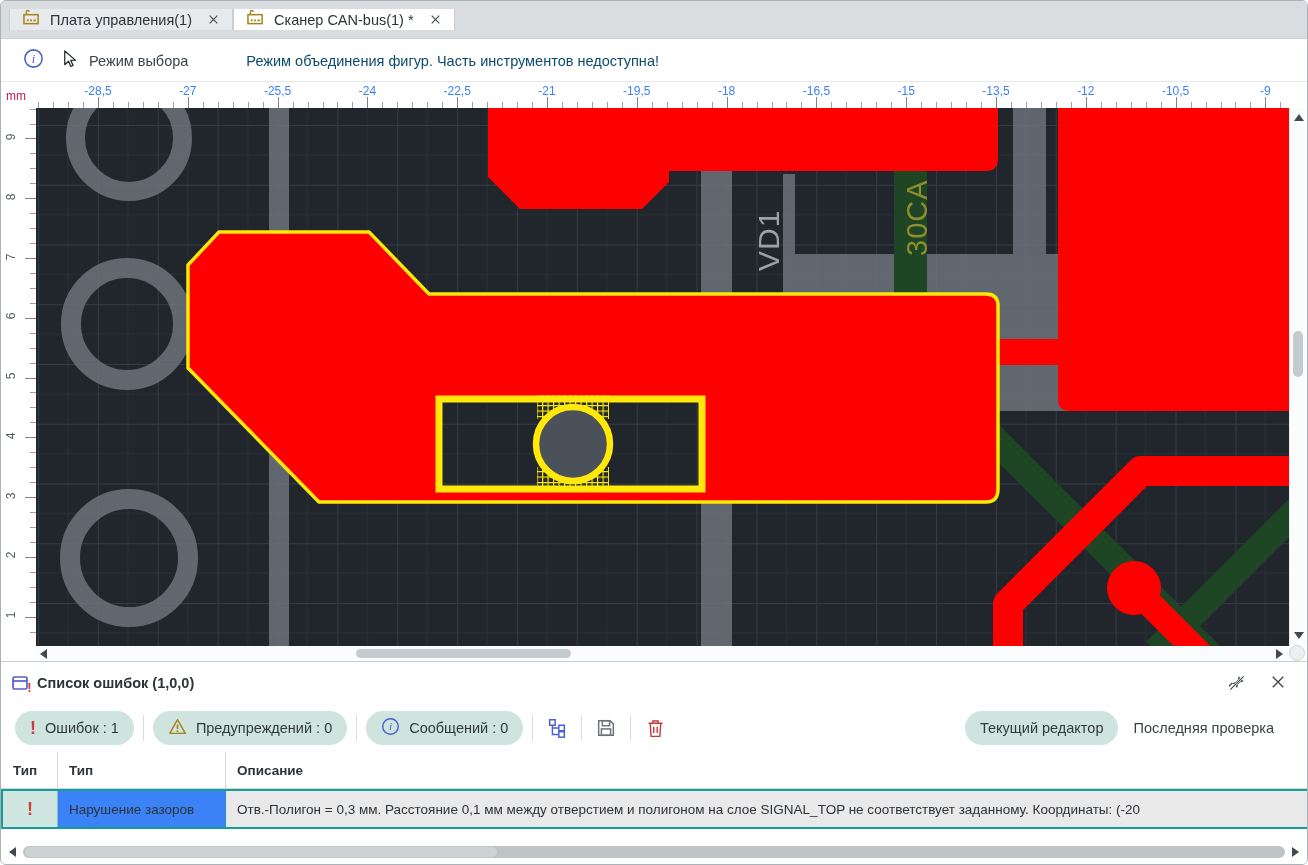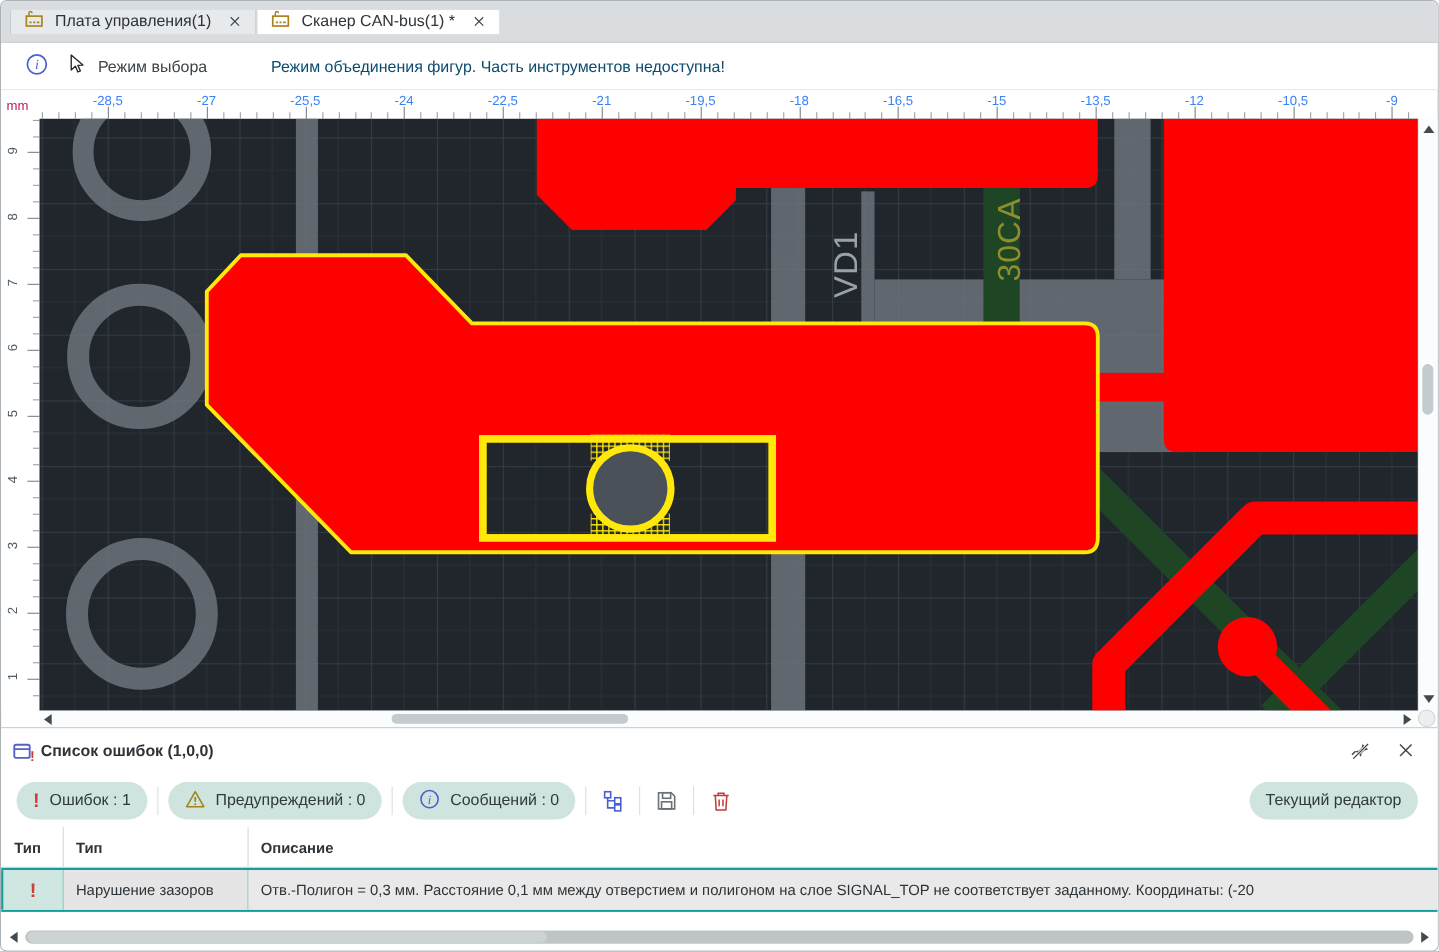--- a/index.html
+++ b/index.html
@@ -55,21 +55,21 @@
   .chipbtn.plain{background:transparent;color:#3c4348;}
   .ml14{margin-left:14px;}
   
   .etable{position:relative;}
   .thead{display:flex;height:36px;align-items:center;border-bottom:1px solid #d5d9dc;font-size:13.5px;font-weight:bold;color:#2e3338;}
   .th1{width:57px;padding-left:12px;box-sizing:border-box;border-right:1px solid #d5d9dc;height:100%;display:flex;align-items:center;}
   .th2{width:168px;padding-left:11px;box-sizing:border-box;border-right:1px solid #d5d9dc;height:100%;display:flex;align-items:center;}
   .th3{flex:1;padding-left:11px;display:flex;align-items:center;height:100%;}
   .trow{display:flex;height:36px;align-items:stretch;border-top:2px solid #149e9a;border-bottom:2px solid #149e9a;font-size:13.5px;color:#2e3338;cursor:pointer;}
   .td1{width:57px;background:#cfe6e1;display:flex;align-items:center;justify-content:center;border-right:1px solid rgba(20,158,154,.45);box-sizing:border-box;border-left:2px solid #149e9a;}
-  .td2{width:168px;background:#e5e5e5;display:flex;align-items:center;padding-left:11px;box-sizing:border-box;border-right:1px solid rgba(20,158,154,.45);white-space:nowrap;}
+  .td2{width:168px;background:#3b82f6;display:flex;align-items:center;padding-left:11px;box-sizing:border-box;border-right:1px solid rgba(20,158,154,.45);white-space:nowrap;}
   .td3{flex:1;background:#e9e9e9;display:flex;align-items:center;padding-left:11px;box-sizing:border-box;white-space:nowrap;overflow:hidden;}
   
   .pscroll{position:absolute;left:0;bottom:2px;width:100%;height:20px;}
   .ptrack{position:absolute;left:22px;top:4px;right:22px;height:12px;background:#bfc5c5;border-radius:6px;}
   .pthumb{position:absolute;left:24px;top:5px;width:472px;height:10px;background:#ccd3d3;border-radius:5px;}
 </style>
 </head>
 <body>
 
 <div class="window">
@@ -412,20 +412,23 @@
       <span class="sep"></span>
       <div class="iconbtn">
         <svg width="21" height="21" viewBox="0 0 24 24" fill="none" stroke="#c43b3b" stroke-width="1.6">
             <path d="M4,6 H20 M9,6 V3.5 H15 V6 M6,6 L7,21 H17 L18,6 M10,10 V17 M14,10 V17"></path>
           </svg>
       </div>
       <div class="toggle-right">
         <div class="chipbtn">
           <span>Текущий редактор</span>
         </div>
+        <div class="chipbtn plain">
+          <span>Последняя проверка</span>
+        </div>
       </div>
     </div>
 
     <div class="etable">
       <div class="thead">
         <div class="th1">Тип</div>
         <div class="th2">Тип</div>
         <div class="th3">Описание</div>
       </div>
       <div class="trow">

